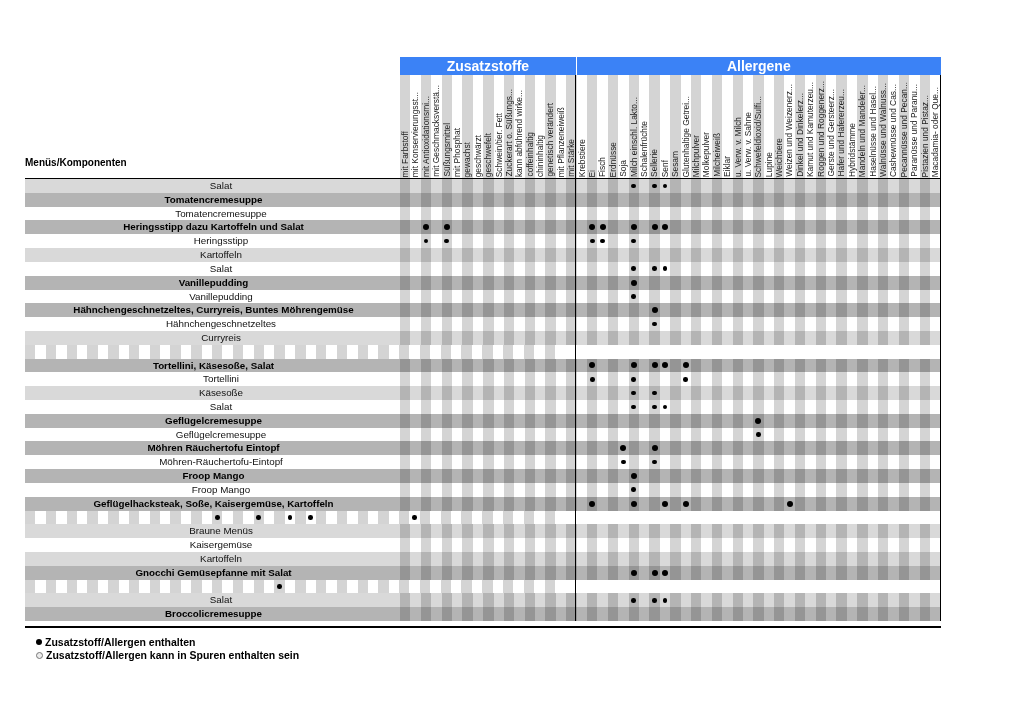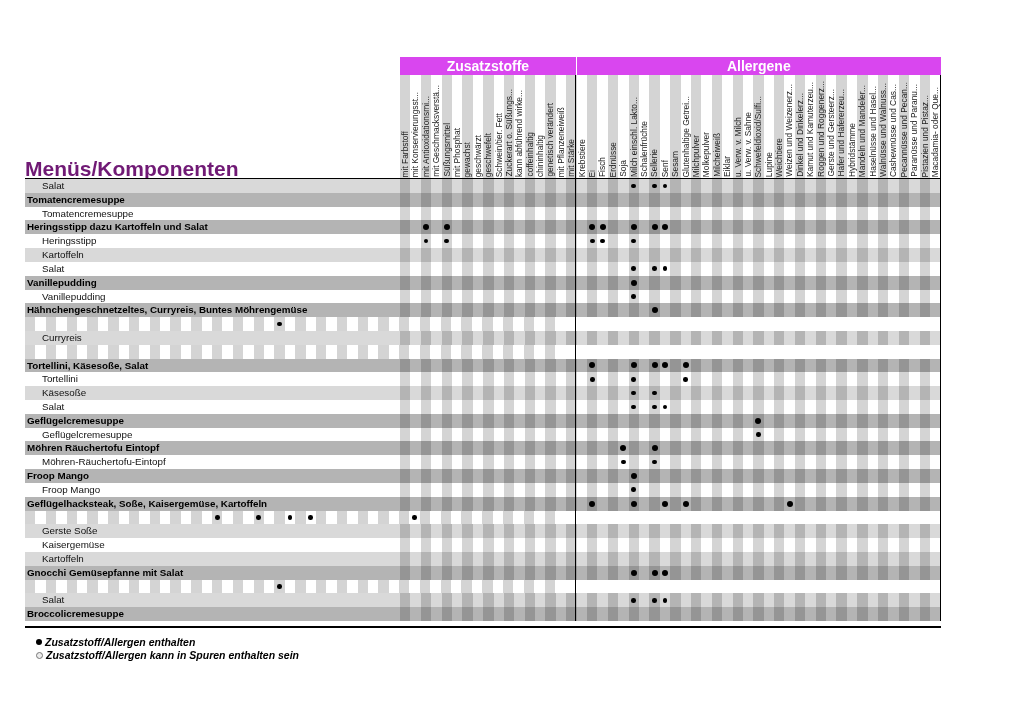--- a/index.html
+++ b/index.html
@@ -1,51 +1,51 @@
 <!DOCTYPE html>
 <html><head>
 <meta charset="utf-8">
 <style>
   html,body{margin:0;padding:0;}
   body{
     width:1024px;height:724px;background:#ffffff;position:relative;
     font-family:"Liberation Sans", sans-serif;overflow:hidden;
   }
   .band{position:absolute;left:400px;top:57px;height:18px;display:flex;}
-  .band-cell{background:#d946ef;color:#fff;font-weight:bold;font-size:14px;
+  .band-cell{background:#3b82f6;color:#fff;font-weight:bold;font-size:14px;
     display:flex;align-items:center;justify-content:center;}
   .band-cell.z{width:175.8px;margin-right:1px;}
   .band-cell.a{width:364px;}
   #colheads{position:absolute;left:400px;top:75px;height:103px;display:flex;}
   .colhead{width:10.4px;height:103px;display:flex;flex-direction:column;
     justify-content:flex-end;align-items:center;overflow:hidden;}
   .striped{background:rgba(0,0,0,0.17);}
   .colhead span{
     writing-mode:vertical-rl;transform:rotate(180deg);
     font-size:8.4px;color:#1a1a1a;white-space:nowrap;line-height:10.4px;
     max-height:101px;overflow:hidden;margin-bottom:1px;
   }
-  .title{position:absolute;left:25px;top:157px;font-size:21px;font-weight:bold;color:#701a75;}
+  .title{position:absolute;left:25px;top:157px;font-size:10px;font-weight:bold;color:#000000;}
   .topline{position:absolute;left:25px;top:178px;width:916px;height:1px;background:#000;}
   #rows{position:absolute;left:25px;top:179px;width:916px;}
-  .row{display:flex;height:13.82px;}
+  .row{display:flex;height:13.82px;text-align:center;}
   .row.menu{background:#b4b4b4;}
   .row.shaded{background:#d9d9d9;}
   .row-label{width:375px;box-sizing:border-box;padding-left:17px;
     font-size:9.8px;line-height:13.82px;color:#111;white-space:nowrap;overflow:hidden;}
   .row.menu .row-label{font-weight:bold;padding-left:2px;color:#000;}
   .grid{display:flex;width:540.8px;}
   .cell{width:10.4px;display:flex;align-items:center;justify-content:center;}
   .dot{border-radius:50%;background:#000;width:4.6px;height:4.6px;}
   .row.menu .dot{width:6px;height:6px;}
   .vline{position:absolute;width:1px;background:#000;top:75px;height:546px;}
   #vline-sep{left:575px;}
   #vline-right{left:940px;}
   .thickline{position:absolute;left:25px;top:626px;width:916px;height:2px;background:#000;}
-  .legend{position:absolute;left:36px;top:636px;font-size:10.5px;font-weight:bold;color:#000;font-style:italic;}
+  .legend{position:absolute;left:36px;top:636px;font-size:10.5px;font-weight:bold;color:#000;}
   .legend-line{display:flex;align-items:center;height:12px;margin-bottom:1px;}
   .legend-sym{border-radius:50%;margin-right:3px;flex:none;}
   .legend-sym.filled{width:6px;height:6px;background:#000;}
   .legend-sym.hollow{width:5px;height:5px;background:#ececec;border:1px solid #777;}
   .footer{position:absolute;right:29px;top:687px;font-size:11.5px;color:#111;margin-top:42px;}
 </style>
 </head>
 <body>
 
 <div class="band">
@@ -826,20 +826,21 @@
         <div class="cell"></div>
         <div class="cell striped"></div>
         <div class="cell"></div>
         <div class="cell striped"></div>
         <div class="cell"></div>
         <div class="cell striped"></div>
         <div class="cell"></div>
       </div>
     </div>
     <div class="row">
+      <div class="row-label">Hähnchengeschnetzeltes</div>
       <div class="grid">
         <div class="cell striped"></div>
         <div class="cell"></div>
         <div class="cell striped"></div>
         <div class="cell"></div>
         <div class="cell striped"></div>
         <div class="cell"></div>
         <div class="cell striped"></div>
         <div class="cell"></div>
         <div class="cell striped"></div>
@@ -1742,21 +1743,21 @@
         <div class="cell"></div>
         <div class="cell striped"></div>
         <div class="cell"></div>
         <div class="cell striped"></div>
         <div class="cell"></div>
         <div class="cell striped"></div>
         <div class="cell"></div>
       </div>
     </div>
     <div class="row shaded">
-      <div class="row-label">Gerste Soße</div>
+      <div class="row-label">Braune Menüs</div>
       <div class="grid">
         <div class="cell striped"></div>
         <div class="cell"></div>
         <div class="cell striped"></div>
         <div class="cell"></div>
         <div class="cell striped"></div>
         <div class="cell"></div>
         <div class="cell striped"></div>
         <div class="cell"></div>
         <div class="cell striped"></div>

